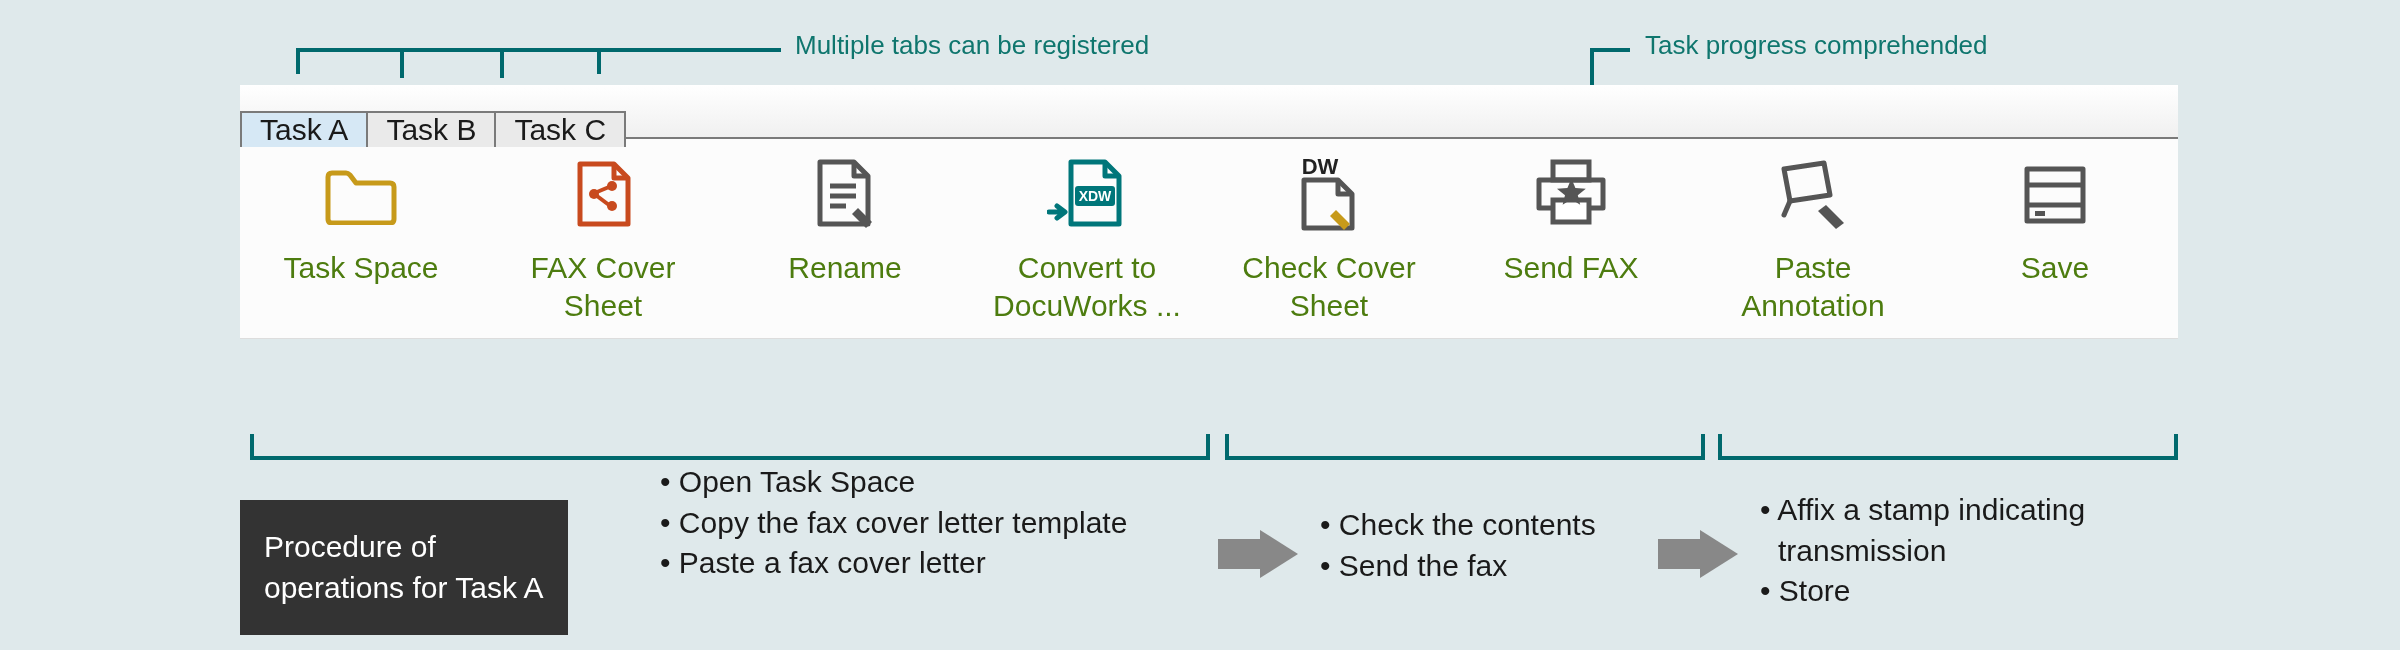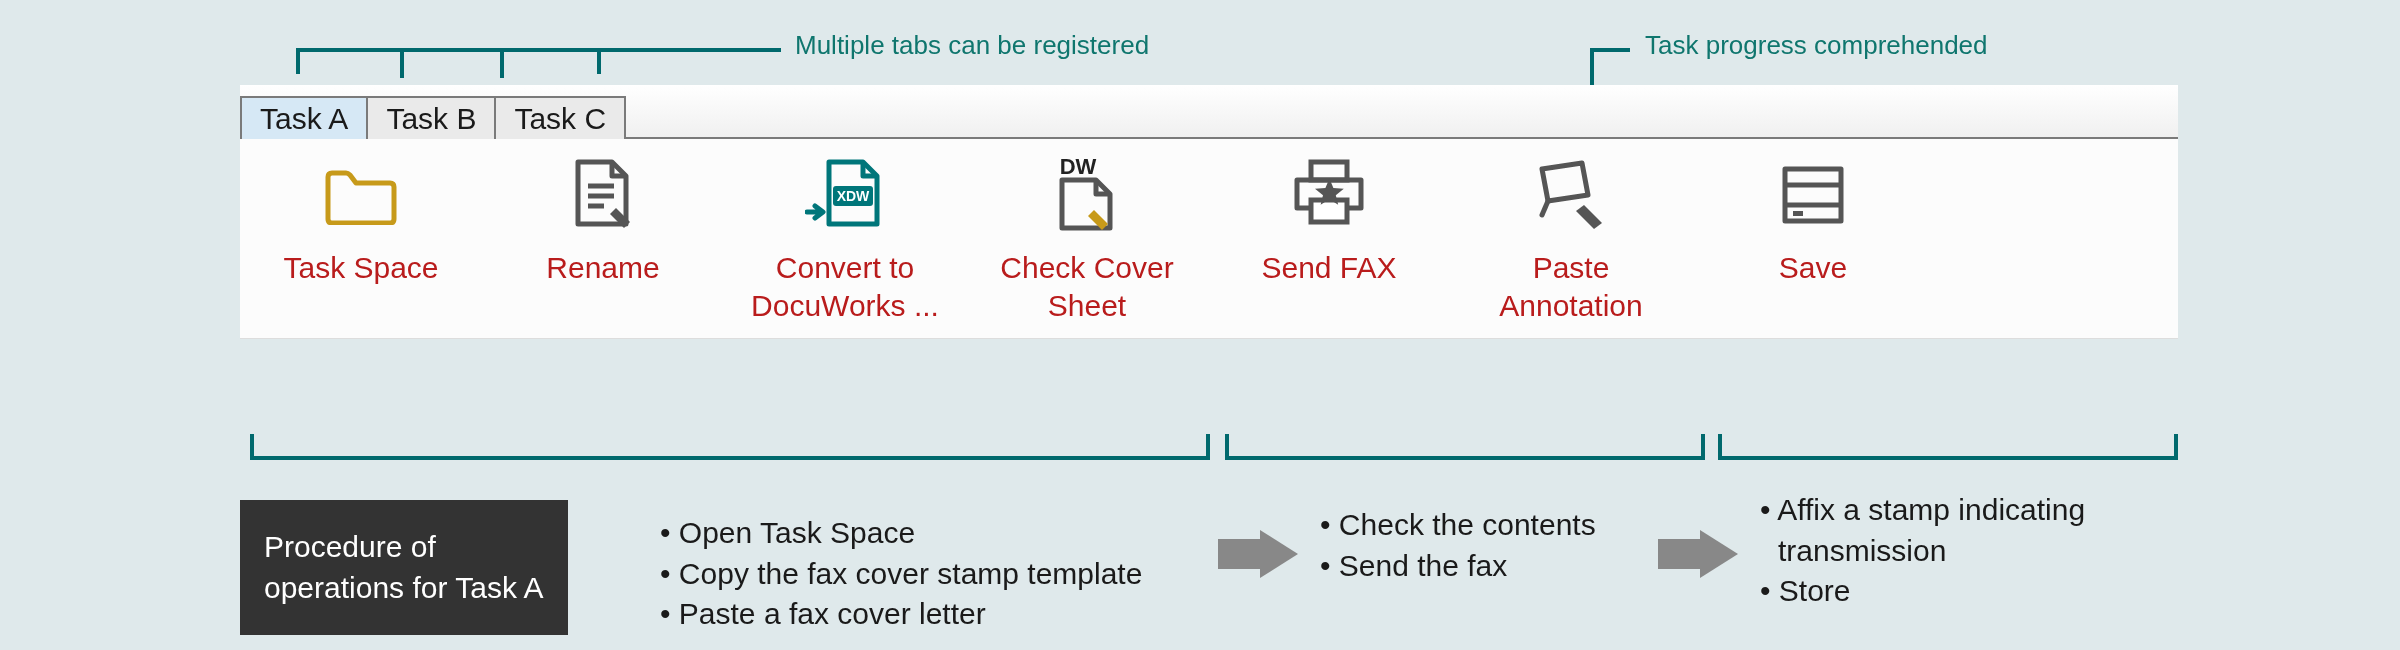--- a/index.html
+++ b/index.html
@@ -63,31 +63,31 @@
     width: 1938px;
     background: #fcfcfc;
   }
   .tabrow {
     display: flex;
     align-items: flex-end;
     height: 52px;
     background: linear-gradient(#fff, #f0f0f0);
   }
   .tab {
-    height: 43px;
+    height: 36px;
     padding: 0 18px;
     display: flex;
     align-items: center;
     font-size: 30px;
     border: 2px solid #7a7a7a;
     border-bottom: none;
     margin-right: -2px;
     background: #eaeaea;
     position: relative;
-    top: 2px;
+    top: 10px;
   }
   .tab.active {
     background: #d6e8f5;
     z-index: 2;
   }
   .tab-underline {
     border-bottom: 2px solid #7a7a7a;
     flex: 1;
     height: 48px;
     position: relative;
@@ -109,21 +109,21 @@
     gap: 14px;
   }
   .toolbtn .iconwrap {
     height: 80px;
     display: flex;
     align-items: center;
     justify-content: flex-end;
   }
   .toolbtn .label {
     font-size: 30px;
-    color: #b91c1c;
+    color: #4d7c0f;
     line-height: 1.25;
     max-width: 220px;
     word-break: break-word;
   }
 
   
   .group-bracket {
     position: absolute;
     border: 4px solid #00696d;
     border-top: none;
@@ -204,20 +204,34 @@
 
     <div class="toolbtn">
       <div class="iconwrap">
         <svg width="74" height="60" viewBox="0 0 74 60">
           <path d="M4 14 L4 54 Q4 58 8 58 L66 58 Q70 58 70 54 L70 22 Q70 18 66 18 L32 18 L26 10 Q24 8 22 8 L8 8 Q4 8 4 12 Z" fill="none" stroke="#c79a1a" stroke-width="5" stroke-linejoin="round"></path>
         </svg>
       </div>
       <div class="label">Task Space</div>
     </div>
 
+    <div class="toolbtn">
+      <div class="iconwrap">
+        <svg width="62" height="70" viewBox="0 0 62 70">
+          <path d="M8 4 L42 4 L56 18 L56 64 L8 64 Z" fill="none" stroke="#c84a1e" stroke-width="5" stroke-linejoin="round"></path>
+          <path d="M42 4 L42 18 L56 18" fill="none" stroke="#c84a1e" stroke-width="5" stroke-linejoin="round"></path>
+          <circle cx="22" cy="34" r="5" fill="#c84a1e"></circle>
+          <circle cx="40" cy="26" r="5" fill="#c84a1e"></circle>
+          <circle cx="40" cy="46" r="5" fill="#c84a1e"></circle>
+          <line x1="25" y1="32" x2="37" y2="27" stroke="#c84a1e" stroke-width="4"></line>
+          <line x1="25" y1="36" x2="37" y2="45" stroke="#c84a1e" stroke-width="4"></line>
+        </svg>
+      </div>
+      <div class="label">FAX Cover Sheet</div>
+    </div>
 
     <div class="toolbtn">
       <div class="iconwrap">
         <svg width="70" height="74" viewBox="0 0 70 74">
           <path d="M10 4 L44 4 L58 18 L58 66 L10 66 Z" fill="none" stroke="#555" stroke-width="5" stroke-linejoin="round"></path>
           <path d="M44 4 L44 18 L58 18" fill="none" stroke="#555" stroke-width="5" stroke-linejoin="round"></path>
           <line x1="20" y1="28" x2="46" y2="28" stroke="#555" stroke-width="5"></line>
           <line x1="20" y1="38" x2="46" y2="38" stroke="#555" stroke-width="5"></line>
           <line x1="20" y1="48" x2="36" y2="48" stroke="#555" stroke-width="5"></line>
           <path d="M48 50 L62 64 L56 70 L42 56 Z" fill="#555"></path>
@@ -291,23 +305,23 @@
 
 <div class="group-bracket" style="left:250px; top:434px; width:960px;"></div>
 <div class="group-bracket" style="left:1225px; top:434px; width:480px;"></div>
 <div class="group-bracket" style="left:1718px; top:434px; width:460px;"></div>
 
 <div class="proc-box" style="left:240px; top:500px;">
   <div>Procedure of</div>
   <div>operations for Task A</div>
 </div>
 
-<div class="step-list" style="left:660px; top:513px;">
+<div class="step-list" style="left:660px; top:462px;">
   <div class="li">Open Task Space</div>
-  <div class="li">Copy the fax cover stamp template</div>
+  <div class="li">Copy the fax cover letter template</div>
   <div class="li">Paste a fax cover letter</div>
 </div>
 <div class="arrow" style="left:1260px; top:530px;"></div>
 
 <div class="step-list" style="left:1320px; top:505px;">
   <div class="li">Check the contents</div>
   <div class="li">Send the fax</div>
 </div>
 <div class="arrow" style="left:1700px; top:530px;"></div>
 

